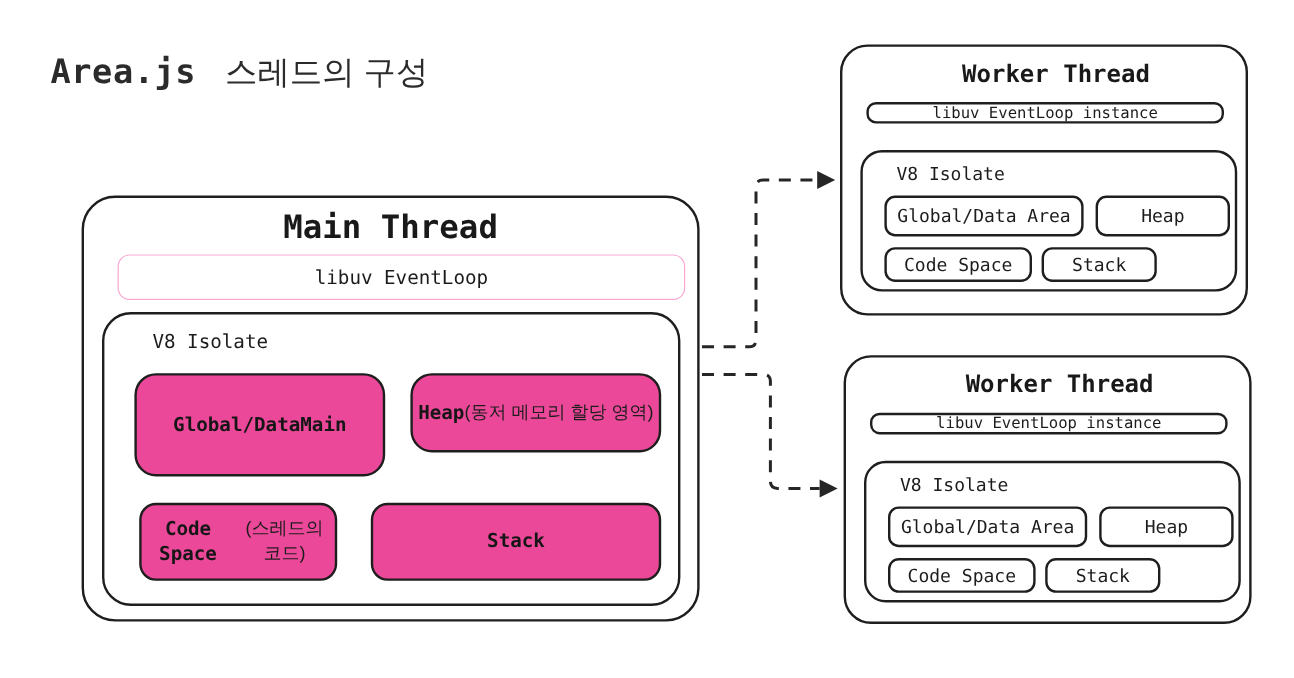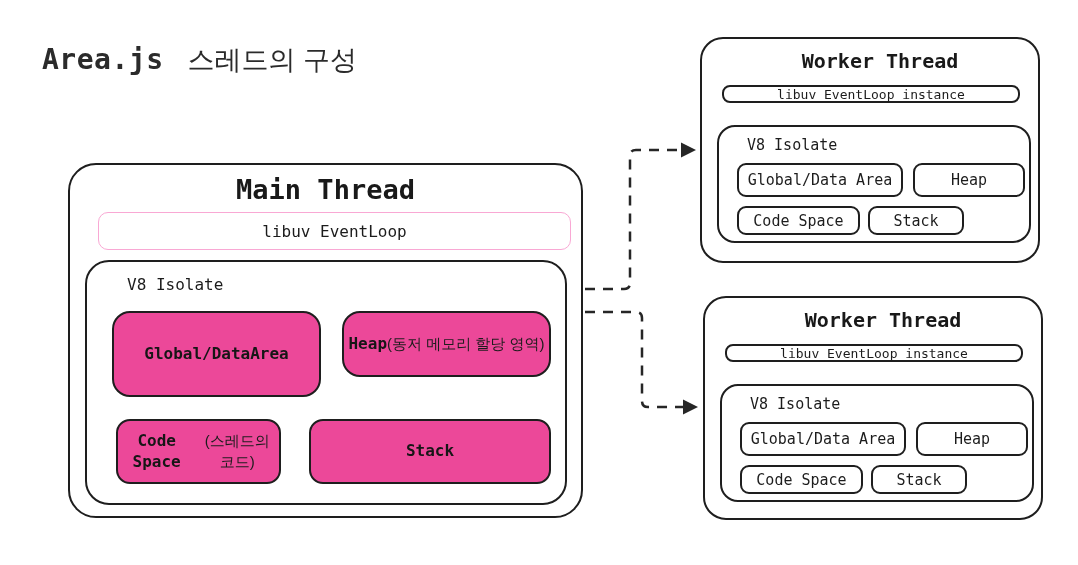--- a/index.html
+++ b/index.html
@@ -187,21 +187,21 @@
 
     <div class="mt-eventloop">
       <span>libuv EventLoop</span>
     </div>
 
     <div class="mt-isolate">
       <div class="iso-label">V8 Isolate</div>
 
       <div class="box gd">
         <div class="en">Global/Data</div>
-        <div class="en">Area</div>
+        <div class="en">Main</div>
       </div>
 
       <div class="box hp">
         <div class="en">Heap</div>
         <div class="ko">(동저 메모리 할당 영역)</div>
       </div>
 
       <div class="box cs">
         <div class="en">Code Space</div>
         <div class="ko">(스레드의 코드)</div>

